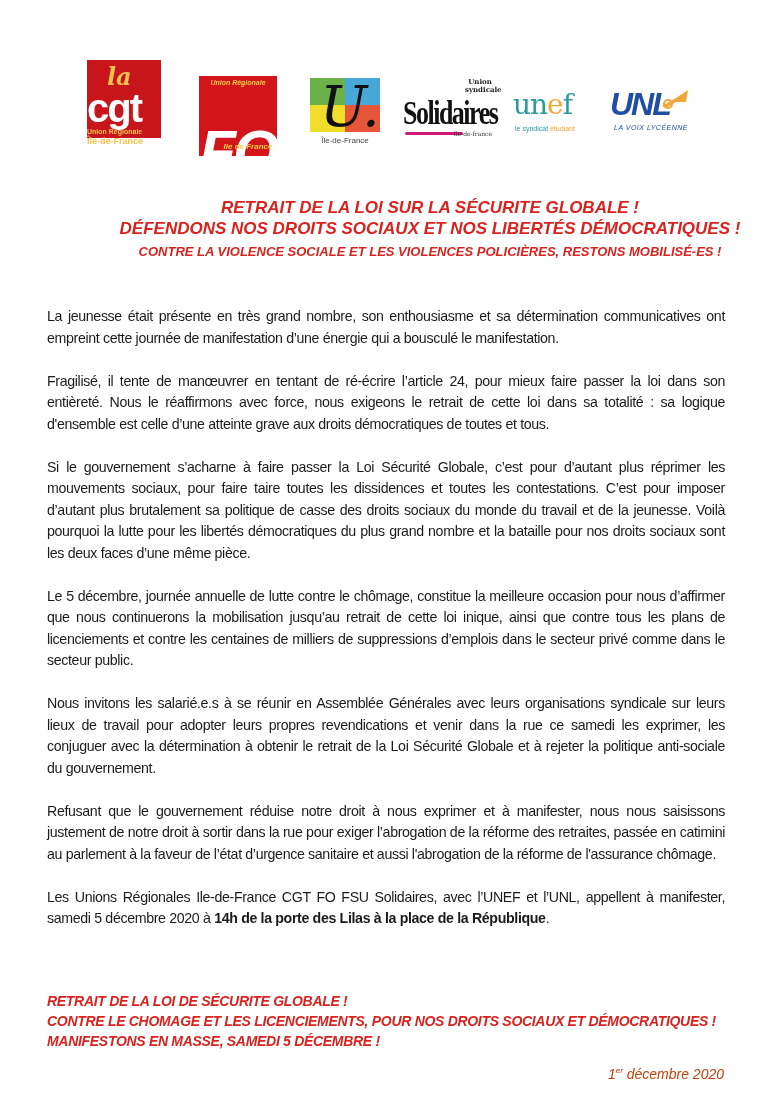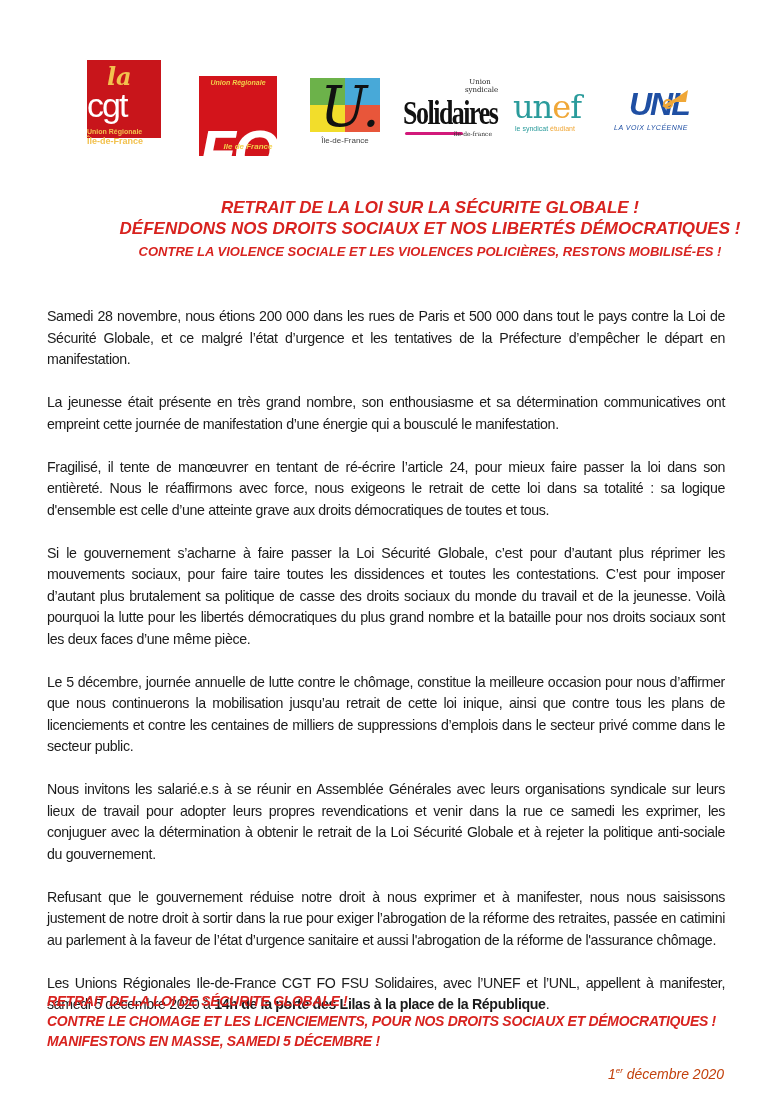--- a/index.html
+++ b/index.html
@@ -2,51 +2,51 @@
 <html><head>
 <meta charset="utf-8">
 <style>
   html, body { margin: 0; padding: 0; background: #ffffff; }
   body { width: 768px; height: 1117px; position: relative; overflow: hidden; font-family: "Liberation Sans", sans-serif; color: #1a1a1a; }
   .logos { position: absolute; top: 58px; left: 85px; width: 620px; height: 105px; }
   .logo { position: absolute; }
   
   .cgt { left: 2px; top: 2px; width: 74px; height: 78px; background: #c8151b; color: #fff; }
   .cgt .la { position: absolute; top: 2px; left: 20px; font-family: "DejaVu Serif", serif; font-style: italic; color: #f2c14e; font-size: 24px; font-weight: bold; }
-  .cgt .name { position: absolute; top: 26px; left: 0; width: 74px; font-size: 34px; font-weight: normal; letter-spacing: -2px; font-family: "Liberation Sans", sans-serif; }
+  .cgt .name { position: absolute; top: 26px; left: 0; width: 74px; font-size: 40px; font-weight: bold; letter-spacing: -2px; font-family: "Liberation Sans", sans-serif; }
   .cgt .sub { position: absolute; top: 67px; left: 0; width: 74px; font-size: 7px; color: #f2c14e; font-weight: bold; line-height: 9px; }
   
   .fo { left: 114px; top: 18px; width: 78px; height: 80px; background: #d3141b; }
   .fo .top { position: absolute; top: 3px; left: 0; width: 78px; text-align: center; font-size: 7px; color: #f2d04a; font-weight: bold; font-style: italic; }
   .fo .name { position: absolute; top: 10px; left: 0; width: 78px; text-align: center; font-size: 60px; color: #fff; font-weight: bold; font-style: italic; letter-spacing: -3px; margin-top: 31px; }
   .fo .bot { position: absolute; top: 66px; left: 0; width: 98px; text-align: center; font-size: 8px; color: #f2d04a; font-weight: bold; font-style: italic; }
   
   .fsu { left: 225px; top: 20px; width: 70px; height: 72px; }
   .fsu .q { position: absolute; width: 35px; height: 27px; }
   .fsu .q1 { left: 0; top: 0; background: #6cb24a; }
   .fsu .q2 { left: 35px; top: 0; background: #48a9d8; }
   .fsu .q3 { left: 0; top: 27px; background: #f2dd2b; }
   .fsu .q4 { left: 35px; top: 27px; background: #e8563a; }
   .fsu .u { position: absolute; left: 10px; top: -4px; font-family: "DejaVu Serif", serif; font-style: italic; font-size: 56px; color: #111; }
   .fsu .sub { position: absolute; left: 0; top: 58px; width: 70px; text-align: center; font-size: 8px; color: #444; }
   
   .sol { left: 318px; top: 18px; width: 95px; height: 70px; }
-  .sol .top { position: absolute; right: 3px; top: 2px; width: 30px; text-align: center; font-family: "DejaVu Serif", serif; font-size: 7px; line-height: 8px; color: #222; }
+  .sol .top { position: absolute; right: 3px; top: 2px; width: 30px; text-align: center; font-family: "DejaVu Serif", serif; font-size: 7px; line-height: 8px; color: #222; font-weight: bold; }
   .sol .name { position: absolute; left: 0; top: 18px; font-family: "Liberation Serif", serif; font-weight: bold; font-size: 26px; letter-spacing: -1.5px; color: #111; transform: scaleY(1.3); transform-origin: top left; }
   .sol .bar { position: absolute; left: 2px; top: 56px; width: 58px; height: 3px; background: #d2197a; border-radius: 2px; }
   .sol .bot { position: absolute; right: 6px; top: 54px; font-size: 6px; color: #333; font-family: "DejaVu Serif", serif; }
   
   .unef { left: 428px; top: 30px; width: 82px; height: 50px; }
-  .unef .name { position: absolute; left: 0; top: 0; font-family: "DejaVu Serif", serif; font-size: 32px; color: #2a9b9b; letter-spacing: -1px; }
+  .unef .name { position: absolute; left: 0; top: 0; font-family: "DejaVu Serif", serif; font-size: 28px; color: #2a9b9b; letter-spacing: -1px; }
   .unef .name .e { color: #f0a737; }
   .unef .sub { position: absolute; left: 2px; top: 37px; font-size: 7px; color: #2a9b9b; white-space: nowrap; }
   .unef .sub .st { color: #f0a737; }
   
   .unl { left: 525px; top: 28px; width: 90px; height: 50px; }
-  .unl .name { position: absolute; left: 0; top: 0; font-size: 32px; font-weight: bold; font-style: italic; color: #1f4fa3; letter-spacing: -2px; margin-left: 19px; }
+  .unl .name { position: absolute; left: 0; top: 0; font-size: 32px; font-weight: bold; font-style: italic; color: #1f4fa3; letter-spacing: -2px; }
   .unl .horn { position: absolute; left: 50px; top: 2px; width: 30px; height: 22px; }
   .unl .sub { position: absolute; left: 4px; top: 38px; font-size: 7px; color: #1f4fa3; font-style: italic; letter-spacing: 0.5px; white-space: nowrap; }
 
   .headline { position: absolute; left: 0; width: 768px; text-align: center; color: #d8231f; font-weight: bold; font-style: italic; font-family: "Liberation Sans", sans-serif; margin-left: 46px; }
   .h1 { top: 198px; font-size: 17px; }
   .h2 { top: 219px; font-size: 17px; }
   .h3 { top: 244px; font-size: 13px; font-style: italic; }
 
   .body { position: absolute; left: 47px; top: 306px; width: 678px; font-family: "Liberation Sans", sans-serif; font-size: 14.2px; line-height: 21.5px; color: #1b1b1b; letter-spacing: -0.35px; }
   .body p { margin: 0 0 21.5px 0; text-align: justify; }
@@ -106,21 +106,20 @@
     </svg>
     <div class="sub">LA VOIX LYCÉENNE</div>
   </div>
 </div>
 
 <div class="headline h1">RETRAIT DE LA LOI SUR LA SÉCURITE GLOBALE !</div>
 <div class="headline h2">DÉFENDONS NOS DROITS SOCIAUX ET NOS LIBERTÉS DÉMOCRATIQUES !</div>
 <div class="headline h3">CONTRE LA VIOLENCE SOCIALE ET LES VIOLENCES POLICIÈRES, RESTONS MOBILISÉ-ES !</div>
 
 <div class="body">
-  <p>Samedi 28 novembre, nous étions 200 000 dans les rues de Paris et 500 000 dans tout le pays contre la Loi de Sécurité Globale, et ce malgré l’état d’urgence et les tentatives de la Préfecture d’empêcher le départ en manifestation.</p>
   <p>La jeunesse était présente en très grand nombre, son enthousiasme et sa détermination communicatives ont empreint cette journée de manifestation d’une énergie qui a bousculé le manifestation.</p>
   <p>Fragilisé, il tente de manœuvrer en tentant de ré-écrire l’article 24, pour mieux faire passer la loi dans son entièreté. Nous le réaffirmons avec force, nous exigeons le retrait de cette loi dans sa totalité : sa logique d'ensemble est celle d’une atteinte grave aux droits démocratiques de toutes et tous.</p>
   <p>Si le gouvernement s’acharne à faire passer la Loi Sécurité Globale, c’est pour d’autant plus réprimer les mouvements sociaux, pour faire taire toutes les dissidences et toutes les contestations. C’est pour imposer d’autant plus brutalement sa politique de casse des droits sociaux du monde du travail et de la jeunesse. Voilà pourquoi la lutte pour les libertés démocratiques du plus grand nombre et la bataille pour nos droits sociaux sont les deux faces d’une même pièce.</p>
   <p>Le 5 décembre, journée annuelle de lutte contre le chômage, constitue la meilleure occasion pour nous d’affirmer que nous continuerons la mobilisation jusqu’au retrait de cette loi inique, ainsi que contre tous les plans de licenciements et contre les centaines de milliers de suppressions d’emplois dans le secteur privé comme dans le secteur public.</p>
   <p>Nous invitons les salarié.e.s à se réunir en Assemblée Générales avec leurs organisations syndicale sur leurs lieux de travail pour adopter leurs propres revendications et venir dans la rue ce samedi les exprimer, les conjuguer avec la détermination à obtenir le retrait de la Loi Sécurité Globale et à rejeter la politique anti-sociale du gouvernement.</p>
   <p>Refusant que le gouvernement réduise notre droit à nous exprimer et à manifester, nous nous saisissons justement de notre droit à sortir dans la rue pour exiger l’abrogation de la réforme des retraites, passée en catimini au parlement à la faveur de l’état d’urgence sanitaire et aussi l'abrogation de la réforme de l'assurance chômage.</p>
   <p><span>Les Unions Régionales Ile-de-France CGT FO FSU Solidaires, avec l’UNEF et l’UNL, appellent à manifester, samedi 5 décembre 2020 à </span><b>14h de la porte des Lilas à la place de la République</b><span>.</span></p>
 </div>
 
 <div class="closing">

